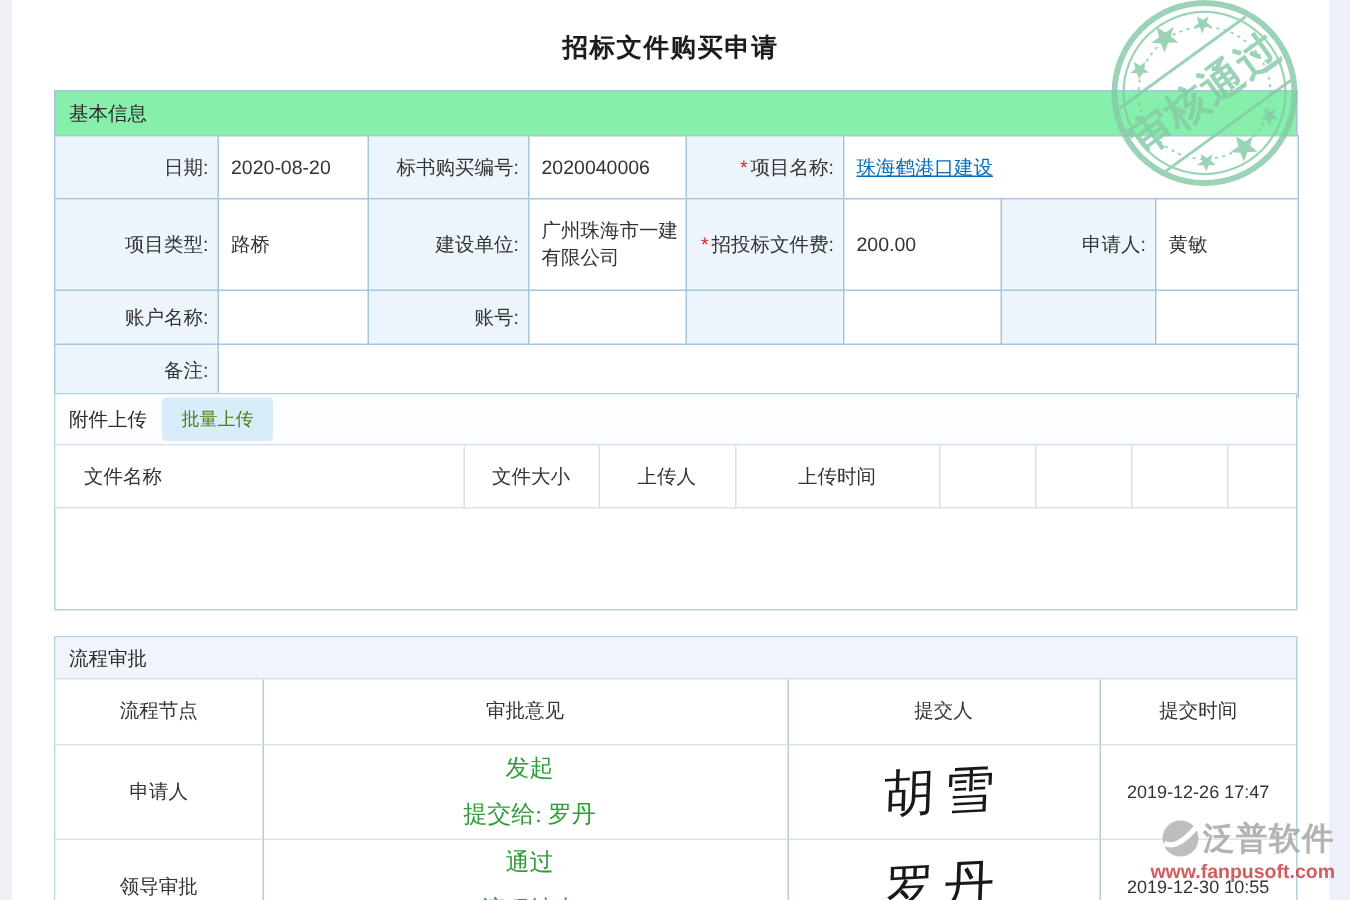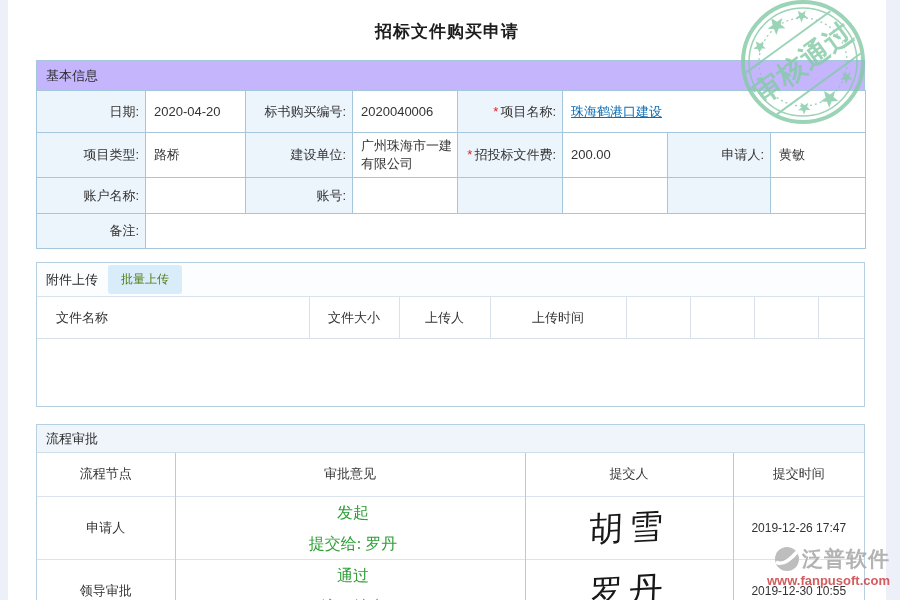--- a/index.html
+++ b/index.html
@@ -6,21 +6,21 @@
   html,body { width:900px; height:600px; }
   body { font-family:"Liberation Sans","DejaVu Sans",sans-serif; }
   .page { position:relative; width:900px; height:600px; background:#edf0f9; overflow:hidden; }
   .content { position:absolute; left:8px; top:0; width:878px; height:600px; background:#ffffff; }
   .page-title { position:absolute; top:20px; left:0; width:100%; text-align:center;
                 font-size:17px; font-weight:bold; color:#1c1c1c; letter-spacing:1px; }
   .sec { position:absolute; left:28px; width:829px; }
 
   
   .sec-basic { top:60px; }
-  .bar-basic { height:30px; background:#c4b5fd; border:1px solid #a6c6dd; border-bottom:none;
+  .bar-basic { height:30px; background:#86efac; border:1px solid #a6c6dd; border-bottom:none;
                line-height:29px; padding-left:9px; font-size:13px; color:#2b2b2b; }
   table.basic { width:829px; border-collapse:collapse; table-layout:fixed; font-size:13px; color:#333; }
   table.basic th, table.basic td { border:1px solid #a6c6dd; overflow:hidden; }
   table.basic th { background:#edf5fc; font-weight:normal; text-align:right; padding:2px 6px 2px 2px; }
   table.basic td { background:#fff; text-align:left; padding:2px 4px 2px 8px; line-height:1.35; }
   .req { color:#e02020; margin-right:2px; }
   a.proj-link { color:#0a6cb5; text-decoration:underline; }
 
   
   .box { border:1px solid #b6d0e2; background:#fff; }
@@ -74,29 +74,29 @@
             <col style="width:107px">
             <col style="width:105px">
           <col style="width:105px">
             <col style="width:105px">
             <col style="width:103px">
             <col style="width:95px">
         </colgroup>
         <tbody>
             <tr style="height:42px">
           <th>日期:</th>
-          <td>2020-04-20</td>
+          <td>2020-08-20</td>
           <th>标书购买编号:</th>
           <td>2020040006</td>
           <th><span class="req">*</span><span>项目名称:</span></th>
           <td colspan="3">
             <a href="#" class="proj-link">珠海鹤港口建设</a>
           </td>
         </tr>
-        <tr style="height:45px">
+        <tr style="height:61px">
           <th>项目类型:</th>
           <td>路桥</td>
           <th>建设单位:</th>
           <td>广州珠海市一建有限公司</td>
           <th><span class="req">*</span><span>招投标文件费:</span></th>
           <td>200.00</td>
           <th>申请人:</th>
           <td>黄敏</td>
         </tr>
         <tr style="height:36px">

